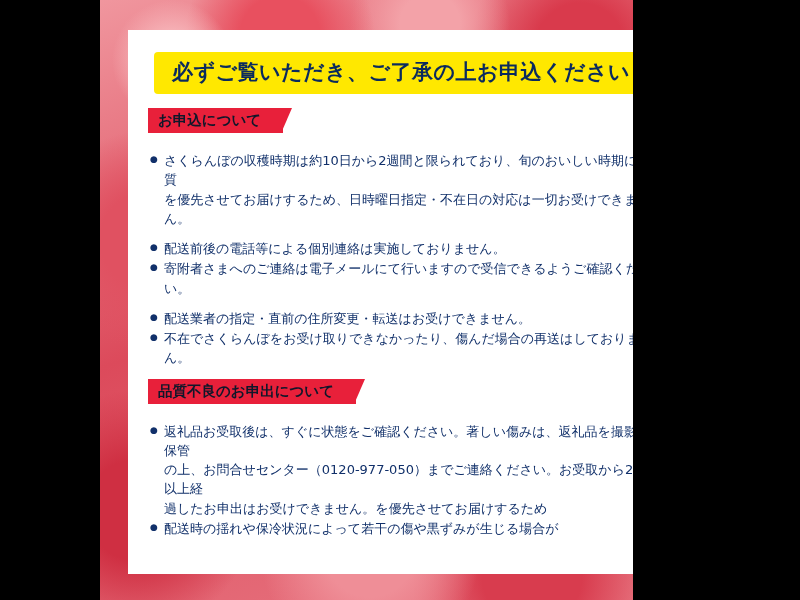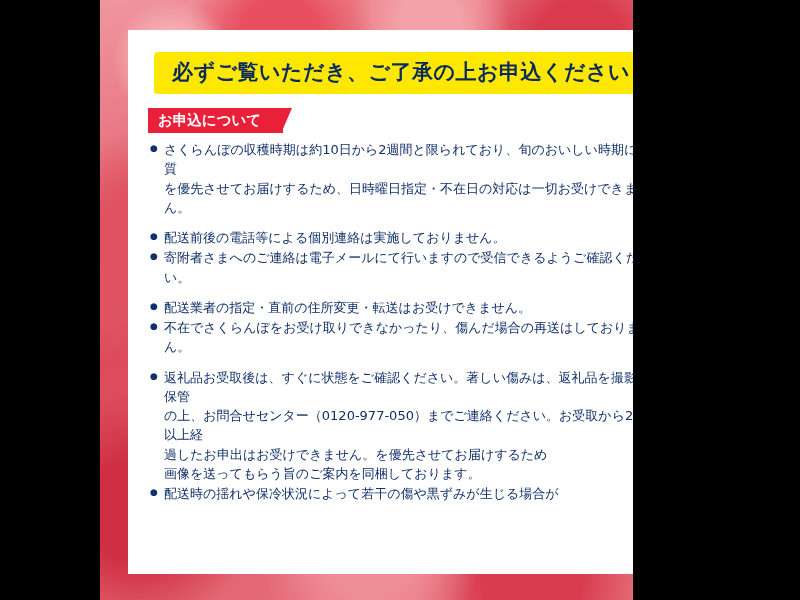--- a/index.html
+++ b/index.html
@@ -82,25 +82,25 @@
     color: #0a2a5e;
     letter-spacing: 0.5px;
     line-height: 1.1;
     white-space: nowrap;
   }
 
   
   .sec-head {
     display: inline-block;
     background: #e8203a;
-    color: #ffffff;
+    color: #0f172a;
     font-size: 14.5px;
     font-weight: bold;
     padding: 3px 22px 4px 10px;
-    margin: 0 0 7px 2px;
+    margin: 0 0 18px 2px;
     position: relative;
     line-height: 1.25;
   }
   .sec-head::after {
     content: "";
     position: absolute;
     right: -9px;
     top: 0;
     width: 0;
     height: 0;
@@ -182,26 +182,26 @@
         <li>
           <span class="ln">配送業者の指定・直前の住所変更・転送はお受けできません。</span>
         </li>
         <li>
           <span class="ln">不在でさくらんぼをお受け取りできなかったり、傷んだ場合の再送はしておりません。</span>
         </li>
       </ul>
     </div>
 
     <div class="section">
+      <div class="sec-head">品質不良のお申出について</div>
       <ul class="items">
         <li>
           <span class="ln">返礼品お受取後は、すぐに状態をご確認ください。著しい傷みは、返礼品を撮影・保管</span>
           <span class="ln">の上、お問合せセンター（0120-977-050）までご連絡ください。お受取から2日以上経</span>
           <span class="ln">過したお申出はお受けできません。を優先させてお届けするため</span>
-          <span class="ln">画像を送ってもらう旨のご案内を同梱しております。</span>
         </li>
         <li>
           <span class="ln">配送時の揺れや保冷状況によって若干の傷や黒ずみが生じる場合が</span>
 
         </li>
       </ul>
     </div>
 
     <svg id="mascot" viewBox="0 0 128 180">
 

